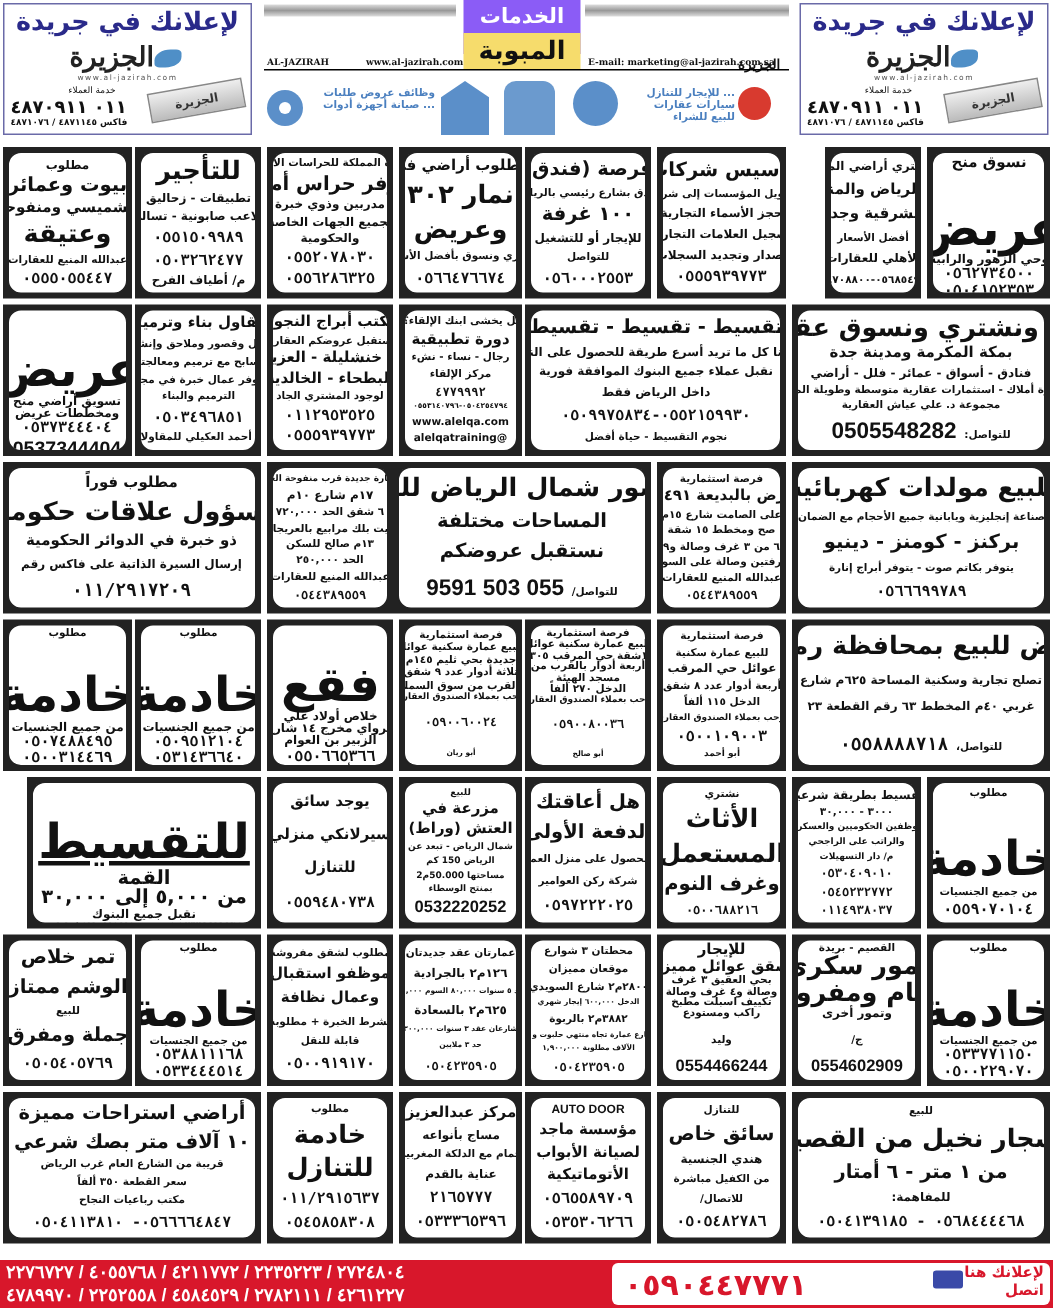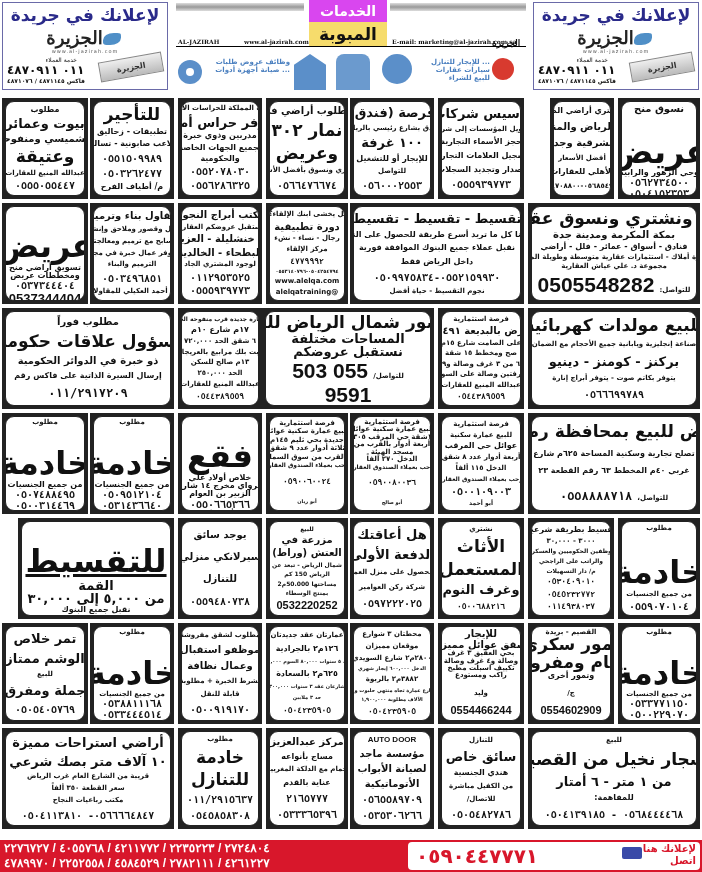--- a/index.html
+++ b/index.html
@@ -23,21 +23,21 @@
   .promo .pfax { font-size: 6px; font-weight: bold; direction: ltr; text-align: left; padding-left: 4px; }
   .promo .paper {
     position: absolute; right: 4px; bottom: 12px; width: 64px; height: 20px;
     background: linear-gradient(180deg,#eee,#bbb); border: 1px solid #888; transform: rotate(-10deg);
     font-size: 8px; font-weight: bold; text-align: center; line-height: 20px; color: #333;
   }
 
   .center-head { position: absolute; left: 172px; top: 0; width: 358px; height: 95px; }
   .bar { position: absolute; top: 3px; height: 8px; background: linear-gradient(180deg,#ddd,#999,#ddd); }
   .bar.l { left: 4px; width: 128px; } .bar.r { left: 218px; width: 136px; }
-  .logo-top { position: absolute; left: 137px; top: 0; width: 78px; height: 36px; background: #d946ef; color: #fff; font-weight: bold; font-size: 14px; text-align: center; line-height: 22px; direction: rtl; }
+  .logo-top { position: absolute; left: 137px; top: 0; width: 78px; height: 36px; background: #8b5cf6; color: #fff; font-weight: bold; font-size: 14px; text-align: center; line-height: 22px; direction: rtl; }
   .logo-bot { position: absolute; left: 137px; top: 22px; width: 78px; height: 24px; background: #f6dc6c; color: #111; font-weight: bold; font-size: 17px; text-align: center; line-height: 24px; direction: rtl; }
   .hline { position: absolute; top: 46px; left: 4px; width: 350px; height: 1px; background: #000; }
   .meta { position: absolute; top: 38px; font-family: "DejaVu Serif", serif; font-size: 6px; font-weight: bold; }
   .meta.aj { left: 6px; } .meta.url { left: 72px; } .meta.mail { left: 220px; }
   .meta.ar { left: 320px; font-size: 9px; }
   .icon-row { position: absolute; top: 52px; left: 0; width: 358px; height: 40px; }
   .ic { position: absolute; background: #5b8fc9; }
   .ic.phone { left: 6px; top: 8px; width: 24px; height: 24px; border-radius: 50%; }
   .ic.phone::after { content:""; position:absolute; left:8px; top:8px; width:8px; height:8px; background:#fff; border-radius:50%; }
   .ic.car { left: 122px; top: 2px; width: 32px; height: 36px; clip-path: polygon(50% 0,100% 30%,100% 100%,0 100%,0 30%); }
@@ -55,21 +55,21 @@
     position: absolute; top: 2px; height: 101px; background: #222; padding: 3px;
   }
   .ad .inner {
     width: 100%; height: 100%; background: #fff; border: 1px solid #222; border-radius: 9px;
     display: flex; flex-direction: column; align-items: center; justify-content: space-around;
     text-align: center; overflow: hidden; padding: 2px 3px; direction: rtl;
   }
   .t { font-weight: bold; line-height: 1.05; white-space: nowrap; }
   .xs { font-size: 7px; } .s { font-size: 8px; } .m { font-size: 10px; } .l { font-size: 13px; } .xl { font-size: 17px; } .xxl { font-size: 32px; margin-top: 21px; }
   .ph { font-family: "DejaVu Sans Mono", monospace; font-weight: bold; font-size: 10px; letter-spacing: 1px; direction: ltr; }
-  .phl { font-family: "Liberation Sans", sans-serif; font-weight: bold; font-size: 21px; direction: ltr; }
+  .phl { font-family: "Liberation Sans", sans-serif; font-weight: bold; font-size: 15px; direction: ltr; }
   .under { text-decoration: underline; }
 
   
   .footer { position: absolute; left: 0; top: 840px; width: 702px; height: 32px; background: #d8172b; }
   .footer .nums { position: absolute; left: 4px; top: 1px; width: 404px; color: #fff; font-weight: bold; font-size: 12px; line-height: 15px; direction: ltr; white-space: nowrap; font-family: Liberation Sans, sans-serif; letter-spacing: -0.5px; }
   .footer .callbox { position: absolute; left: 408px; top: 2px; width: 292px; height: 28px; background: #fff; border-radius: 4px; direction: rtl; }
   .footer .call-label { position: absolute; right: 4px; top: 1px; color: #d8172b; font-weight: bold; font-size: 10px; line-height: 12px; text-align: right; padding-left: 16px; }
   .footer .call-num { position: absolute; left: 8px; top: 2px; color: #d8172b; font-weight: bold; font-size: 20px; direction: ltr; font-family: "DejaVu Sans", sans-serif; }
   .footer .hand-icon { position: absolute; right: 58px; top: 5px; width: 20px; height: 12px; background: #3a4aa8; border-radius: 2px; }
 </style>

